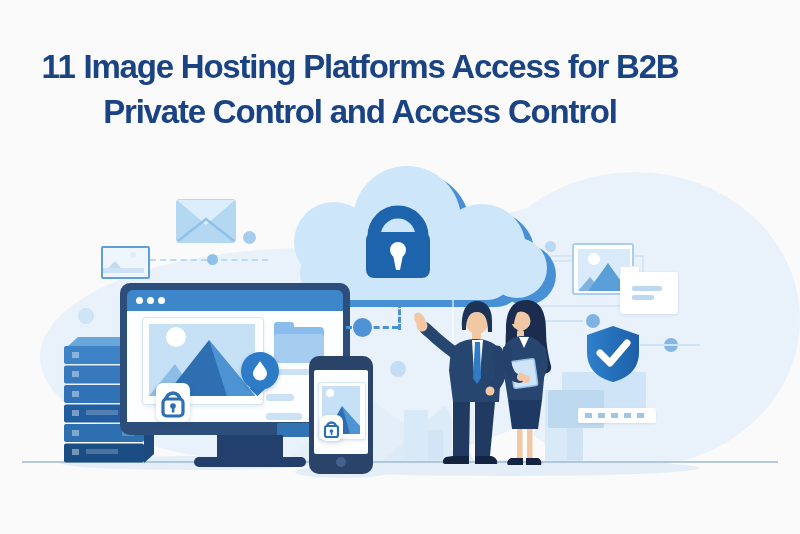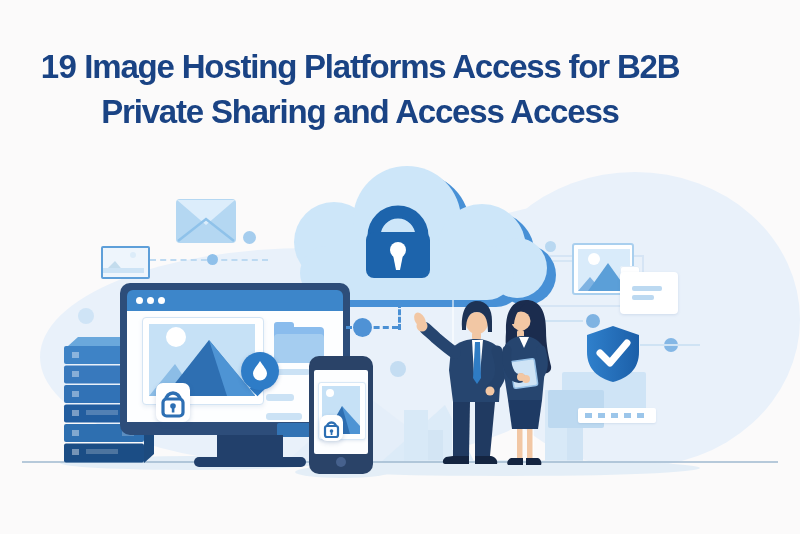--- a/index.html
+++ b/index.html
@@ -323,17 +323,17 @@
       <g transform="rotate(-8 119 85)">
         <rect x="107" y="72" width="24" height="27" rx="2" fill="#cfe4f6" stroke="#96c0e6" stroke-width="1.5"></rect>
       </g>
       <path d="M102,62 C101,72 102,80 106,86 C109,90 113,91 116,90" stroke="#24426b" stroke-width="9" stroke-linecap="round" fill="none"></path>
       <circle cx="121" cy="91" r="4" fill="#f2c7a4"></circle>
       <circle cx="116" cy="89" r="4" fill="#f2c7a4"></circle>
       <path d="M103,112 L137,112 L133,141 L107,141 Z" fill="#1e3a64"></path>
     </g>
   </svg>
 
-  <h1 class="title" style="margin:0;"><span><span class="t-num">19</span><span> Image Hosting Platforms Access for B2B</span></span><br>
-    <span>Private Sharing and Access Access</span>
+  <h1 class="title" style="margin:0;"><span><span class="t-num">11</span><span> Image Hosting Platforms Access for B2B</span></span><br>
+    <span>Private Control and Access Control</span>
   </h1>
 
 </div>
 
 </body></html>

